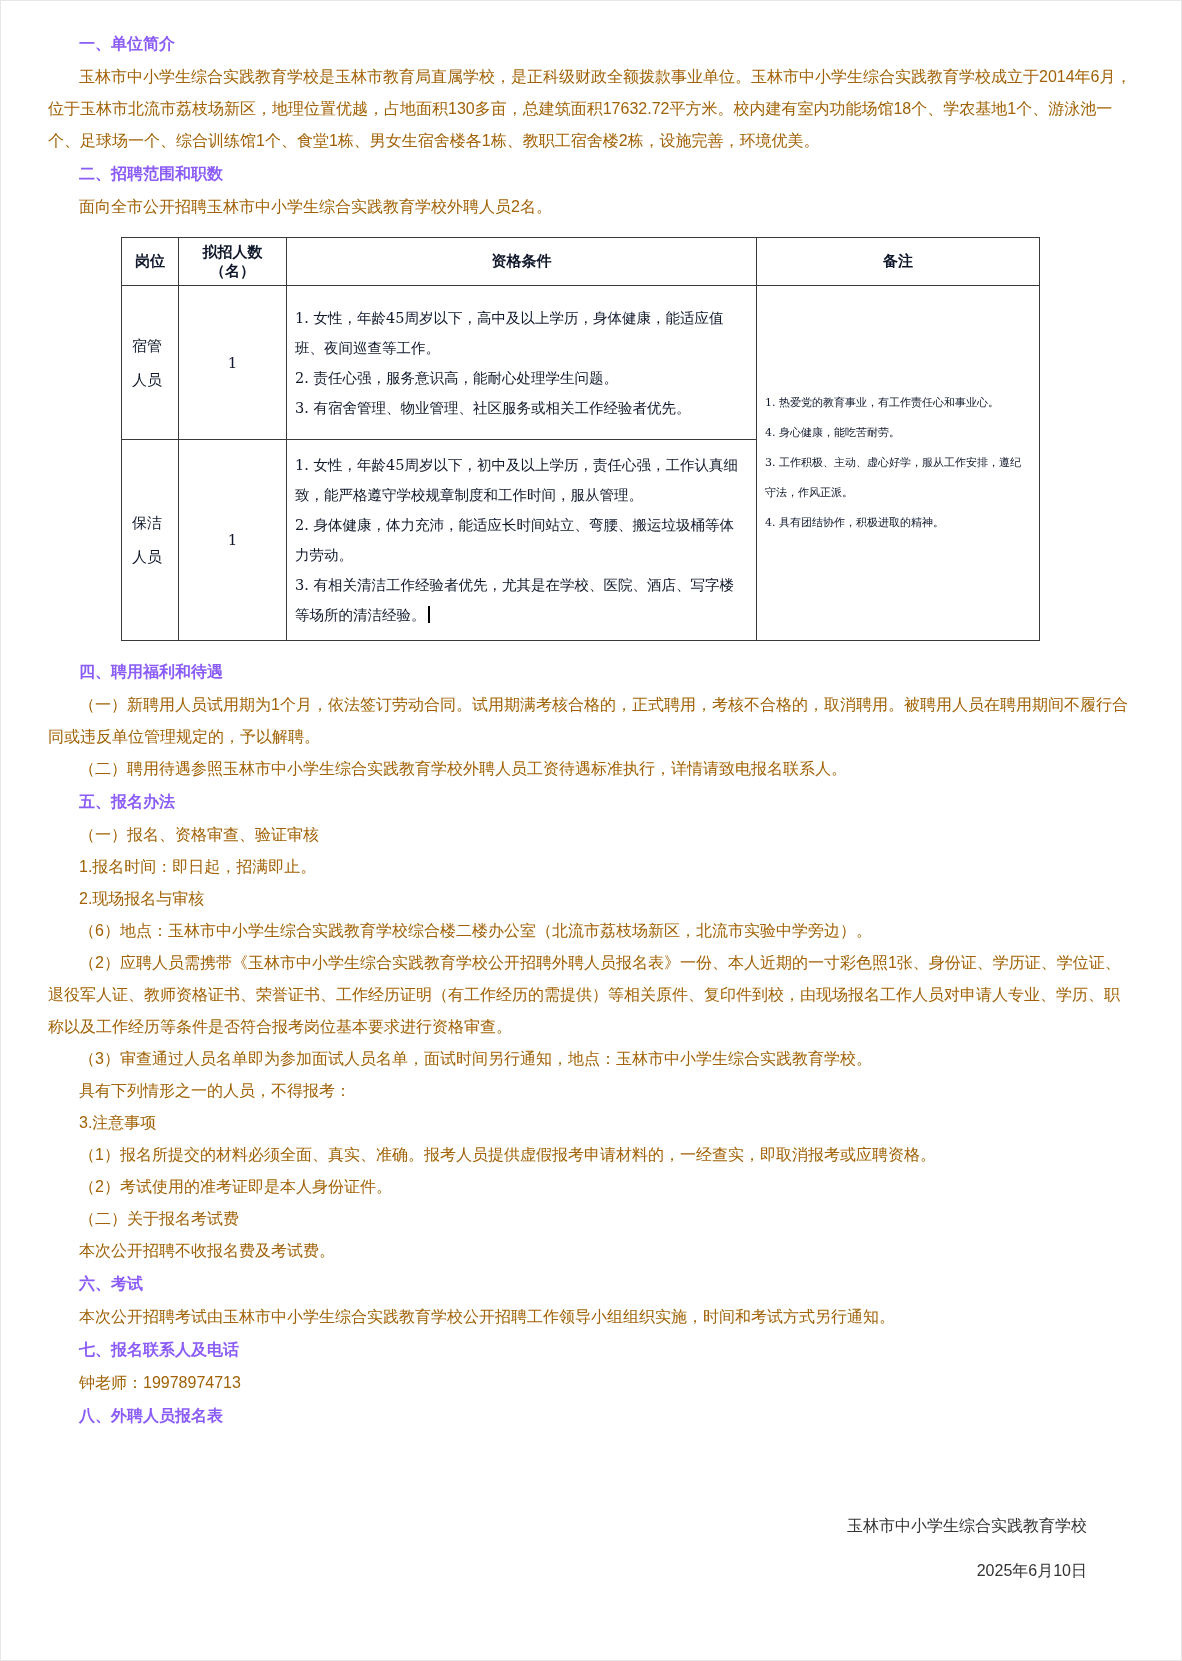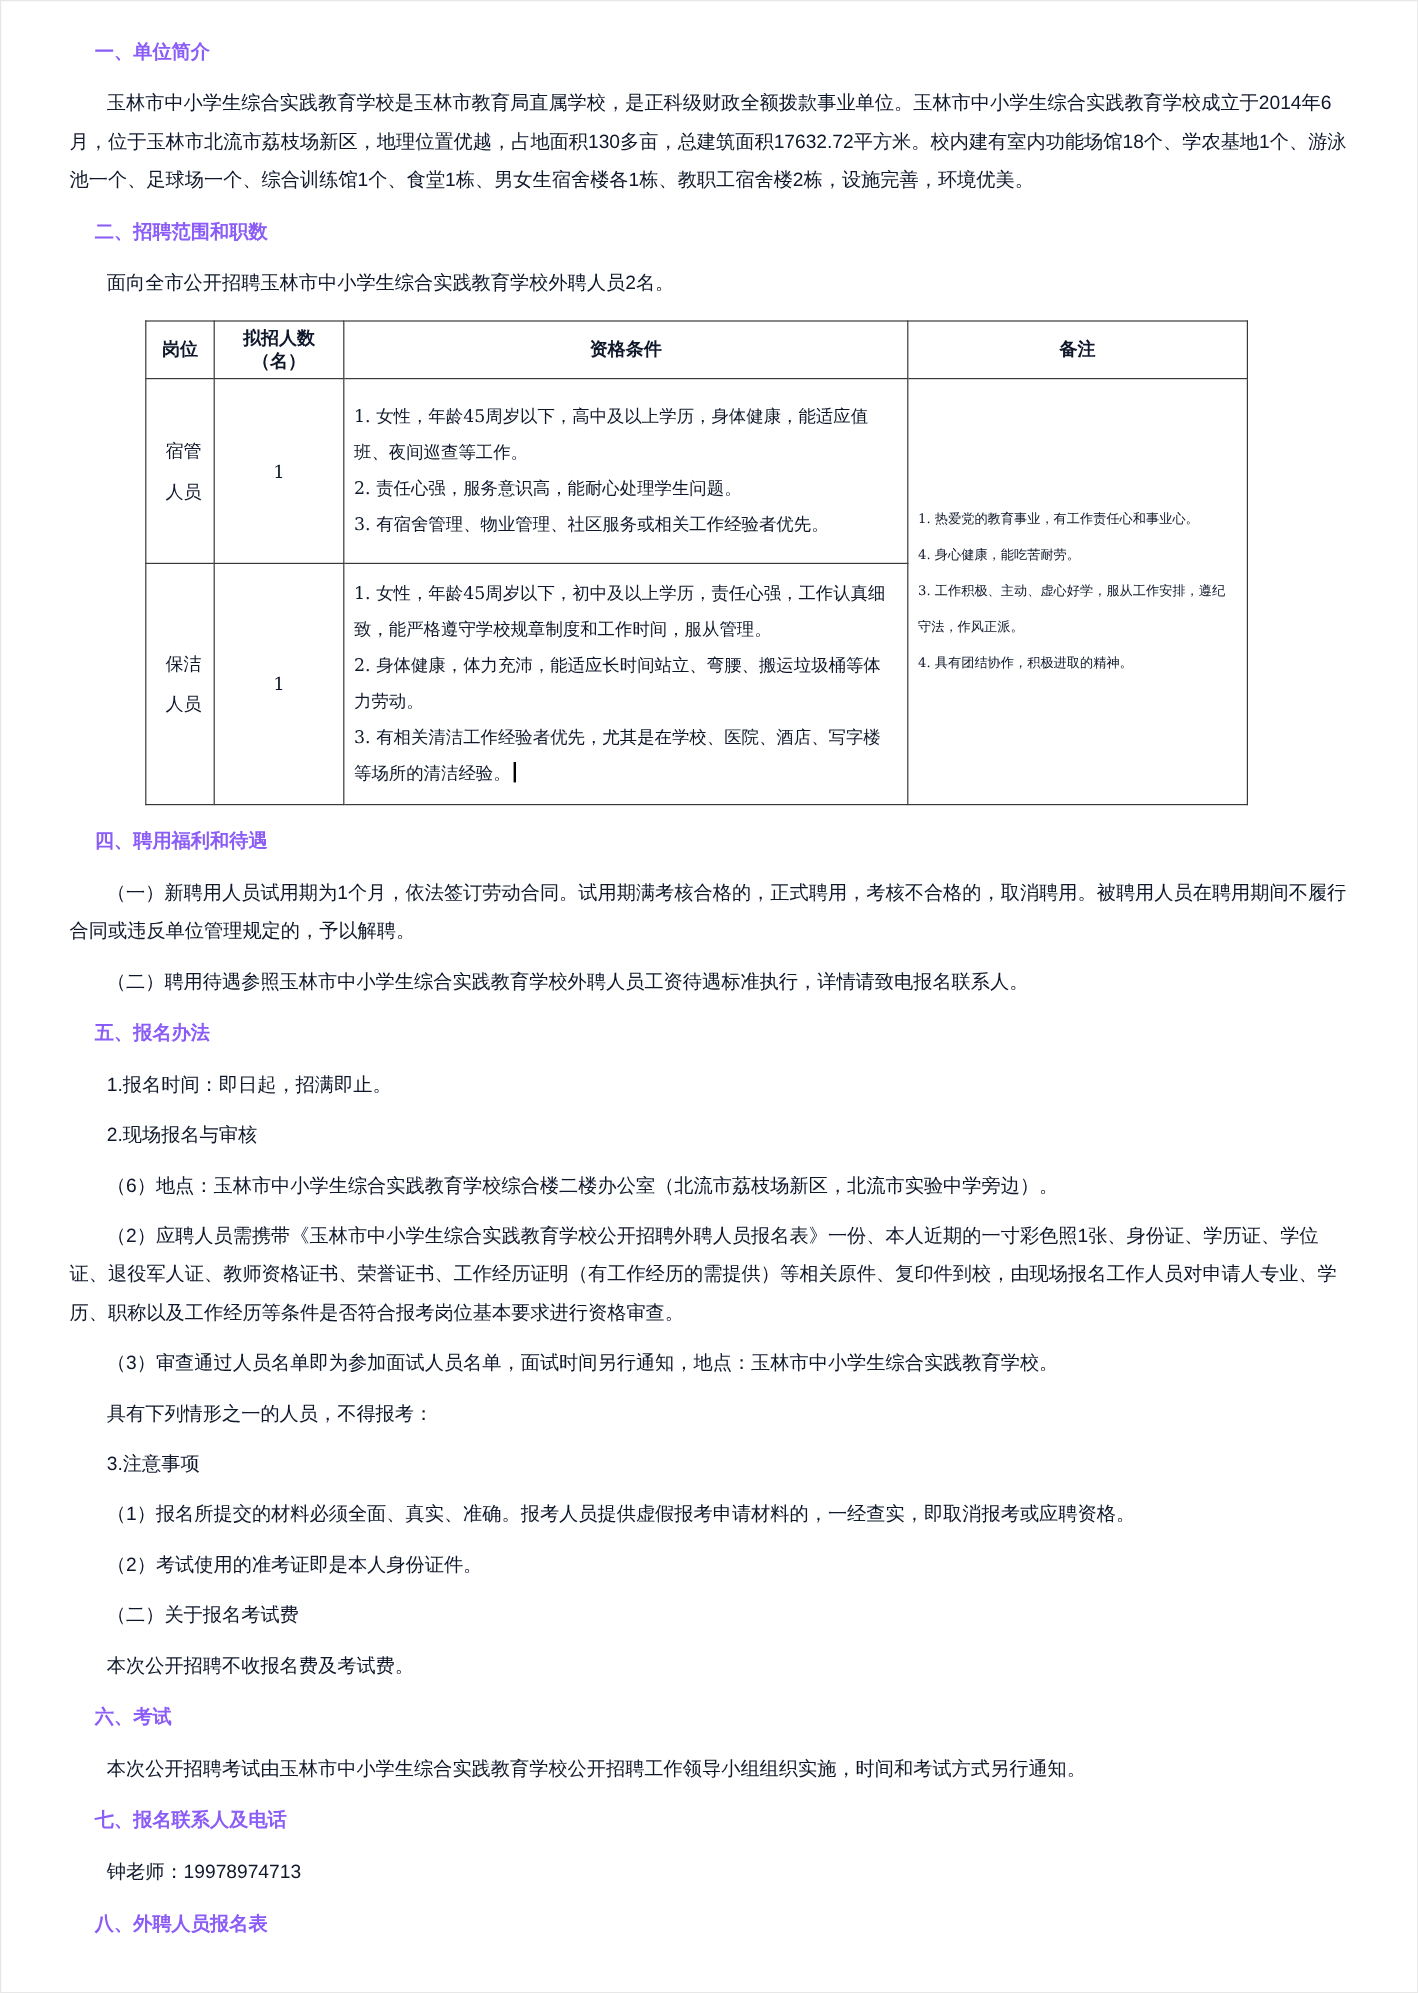--- a/index.html
+++ b/index.html
@@ -13,22 +13,22 @@
     border: 1px solid #e7e7e7;
     overflow: hidden;
   }
   .doc {
     padding: 26px 47px 0 47px;
   }
   .para {
     font-size: 16px;
     line-height: 32px;
     text-indent: 31px;
-    margin: 10px;
-    color: #0f172a;
+    margin: 0;
+    color: #a16207;
   }
   .heading {
     font-size: 16px;
     line-height: 34px;
     text-indent: 31px;
     font-weight: bold;
     margin: 0;
     color: #8b5cf6;
   }
   table.jobs {
@@ -45,21 +45,21 @@
     vertical-align: middle;
   }
   table.jobs th {
     font-size: 15px;
     font-weight: bold;
     text-align: center;
     height: 48px;
     padding: 2px 4px;
   }
   td.cell-post {
-    text-align: right;
+    text-align: left;
     font-size: 15px;
     line-height: 34px;
     padding: 2px 10px;
   }
   td.cell-count {
     text-align: center;
     font-size: 15px;
     padding: 2px 4px;
   }
   td.cell-quals {
@@ -142,20 +142,21 @@
       </td>
     </tr>
   </tbody>
     </table>
 
   <h3 class="heading">四、聘用福利和待遇</h3>
   <p class="para">（一）新聘用人员试用期为1个月，依法签订劳动合同。试用期满考核合格的，正式聘用，考核不合格的，取消聘用。被聘用人员在聘用期间不履行合同或违反单位管理规定的，予以解聘。</p>
   <p class="para">（二）聘用待遇参照玉林市中小学生综合实践教育学校外聘人员工资待遇标准执行，详情请致电报名联系人。</p>
 
   <h3 class="heading">五、报名办法</h3>
+  <p class="para">（一）报名、资格审查、验证审核</p>
   <p class="para">1.报名时间：即日起，招满即止。</p>
   <p class="para">2.现场报名与审核</p>
   <p class="para">（6）地点：玉林市中小学生综合实践教育学校综合楼二楼办公室（北流市荔枝场新区，北流市实验中学旁边）。</p>
   <p class="para">（2）应聘人员需携带《玉林市中小学生综合实践教育学校公开招聘外聘人员报名表》一份、本人近期的一寸彩色照1张、身份证、学历证、学位证、退役军人证、教师资格证书、荣誉证书、工作经历证明（有工作经历的需提供）等相关原件、复印件到校，由现场报名工作人员对申请人专业、学历、职称以及工作经历等条件是否符合报考岗位基本要求进行资格审查。</p>
   <p class="para">（3）审查通过人员名单即为参加面试人员名单，面试时间另行通知，地点：玉林市中小学生综合实践教育学校。</p>
   <p class="para">具有下列情形之一的人员，不得报考：</p>
   <p class="para">3.注意事项</p>
   <p class="para">（1）报名所提交的材料必须全面、真实、准确。报考人员提供虚假报考申请材料的，一经查实，即取消报考或应聘资格。</p>
   <p class="para">（2）考试使用的准考证即是本人身份证件。</p>
   <p class="para">（二）关于报名考试费</p>

